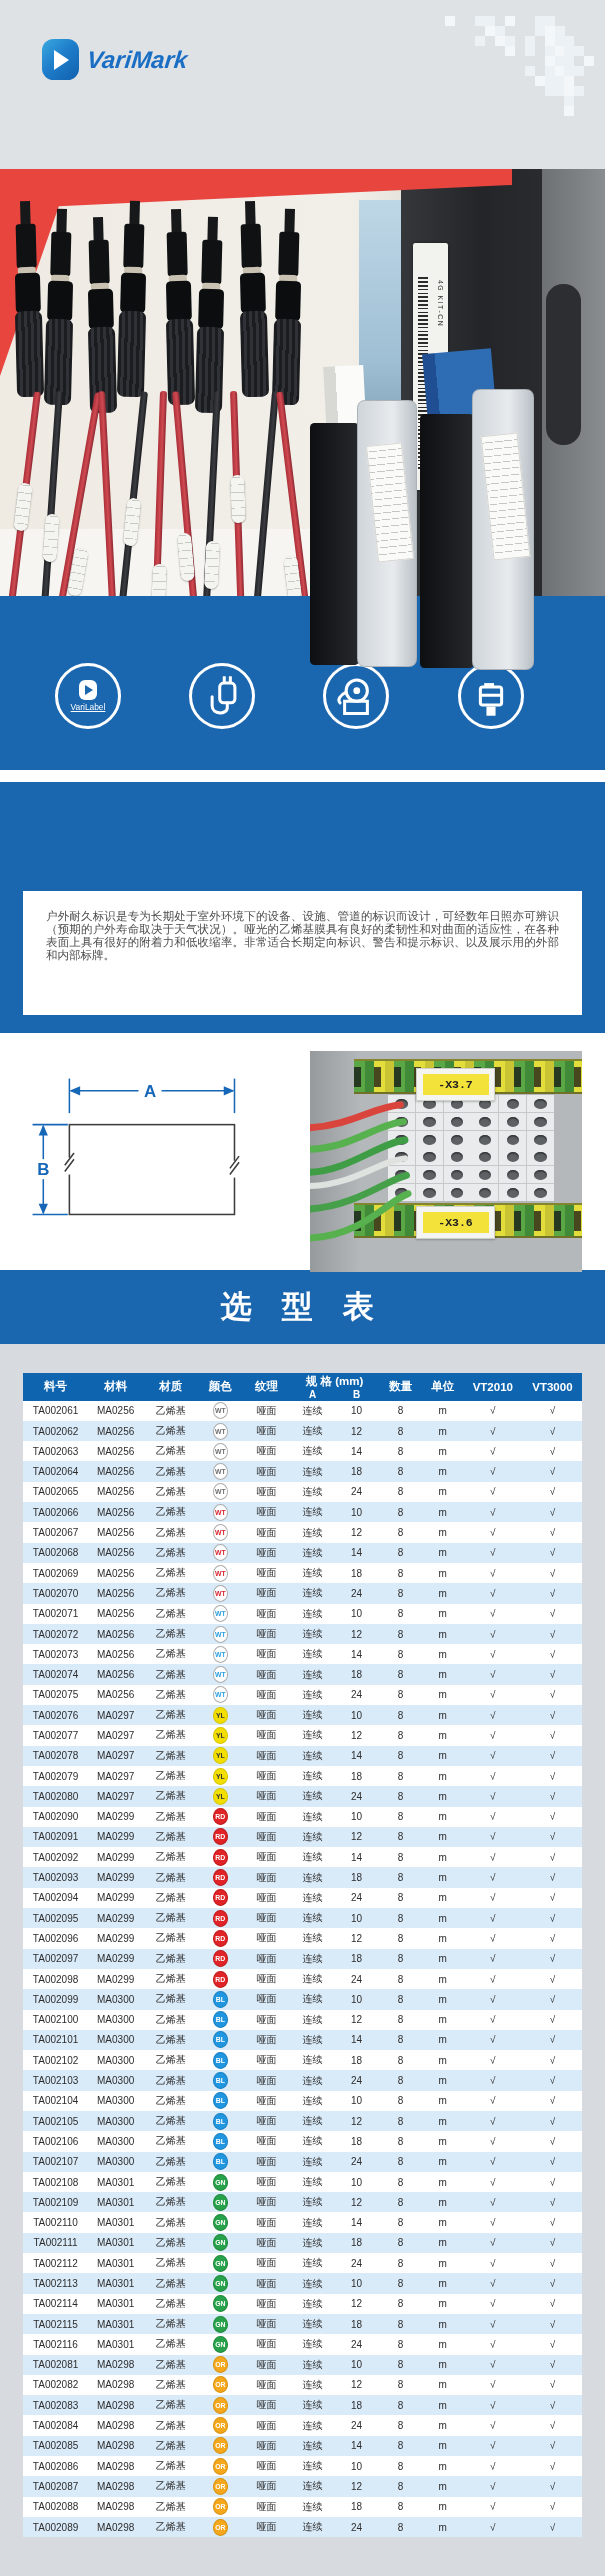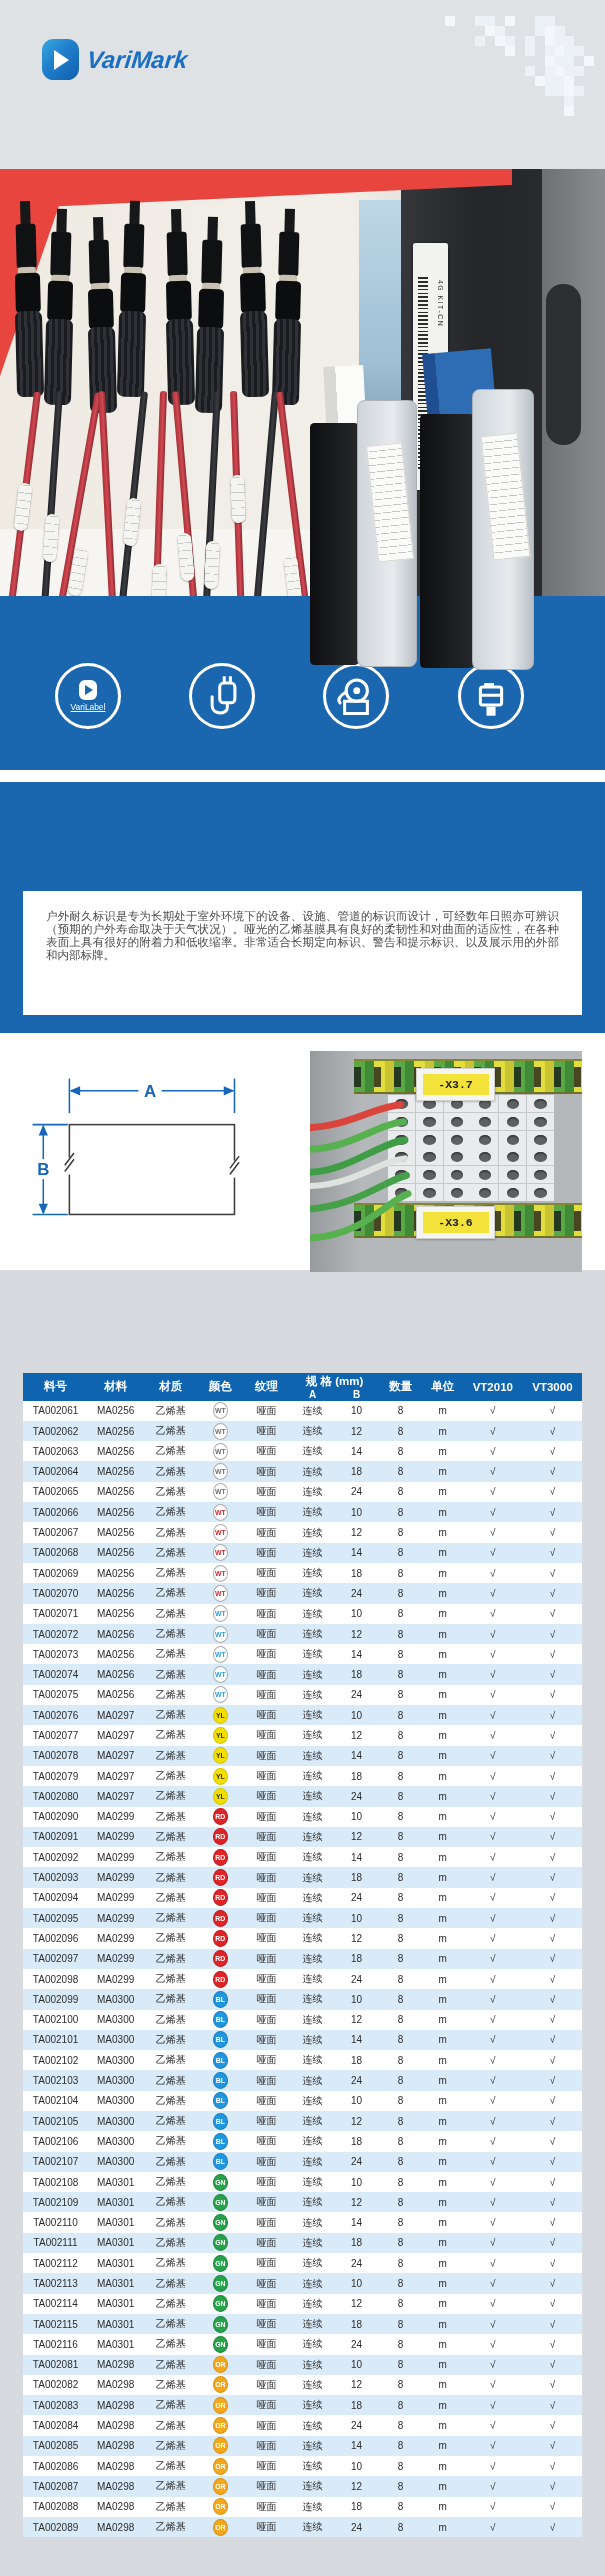--- a/index.html
+++ b/index.html
@@ -415,20 +415,21 @@
       <path d="M0,244 C70,240 100,196 128,186" fill="none" stroke="#57b14e" stroke-width="9" stroke-linecap="round"></path>
     </svg>
     <div class="tag-plate" style="top:17px;">
       <div class="tag-yellow">-X3.7</div>
     </div>
     <div class="tag-plate" style="top:155px;">
       <div class="tag-yellow">-X3.6</div>
     </div>
   </div>
 
+  <div class="abs banner">选 型 表</div>
 
   <div class="abs tbl-wrap">
     <table class="sel">
       <colgroup>
         <col style="width:65px">
           <col style="width:55px">
           <col style="width:55px">
           <col style="width:44px">
         <col style="width:48px">
           <col style="width:44px">

